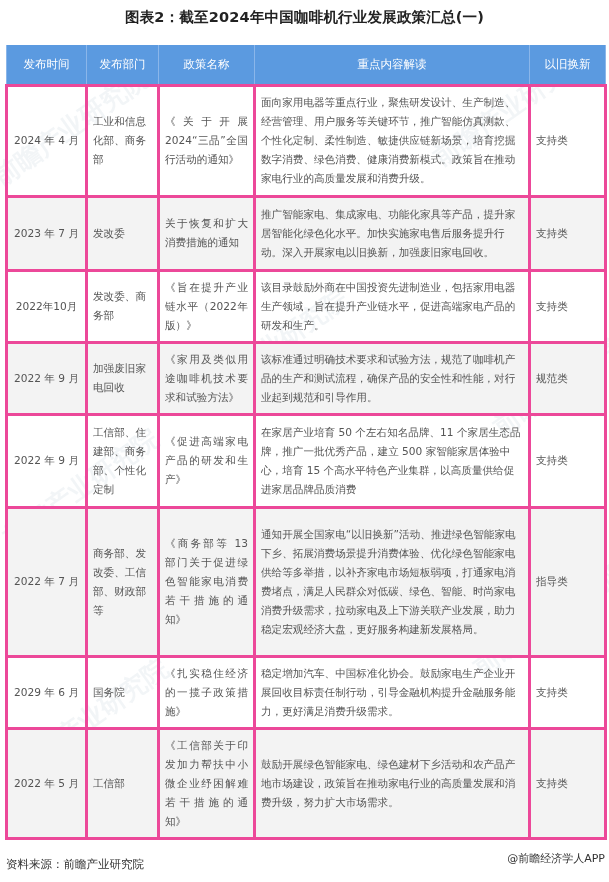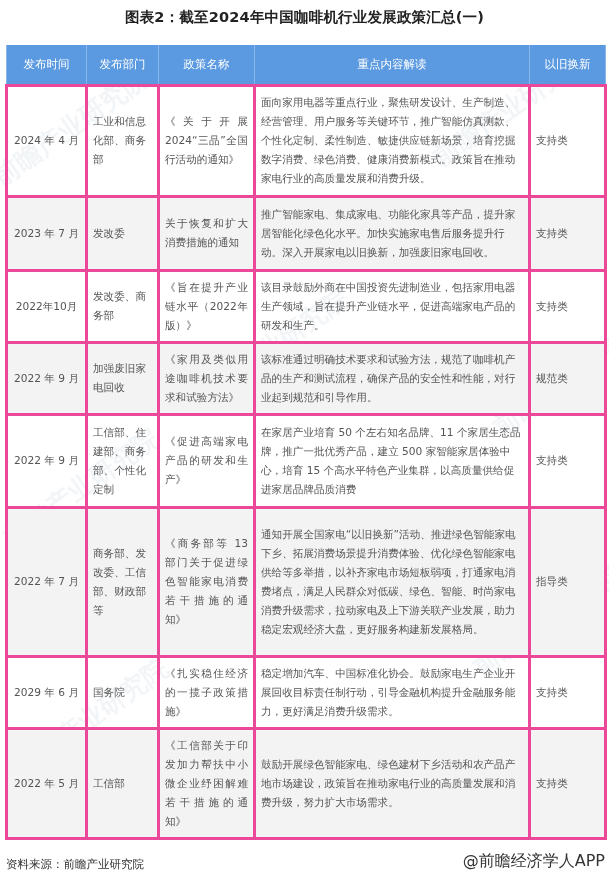--- a/index.html
+++ b/index.html
@@ -19,21 +19,21 @@
     height: 40px; text-align: center; border: 1px solid #8ab6ea; border-top: none;
   }
   td {
     border: 3px solid #ec4899; vertical-align: middle; padding: 0 5px; color: #555;
   }
   tr.alt td { background: #f3f3f3; }
   td.c-date { text-align: center; padding: 0 3px; }
   td.c-name { text-align: justify; }
   td.c-type { }
   .footer-left { position: absolute; left: 6px; top: 851px; font-size: 11.5px; color: #333; margin-top: 6px; }
-  .footer-right { position: absolute; right: 4px; top: 851px; font-size: 16px; color: #333; }
+  .footer-right { position: absolute; right: 4px; top: 851px; font-size: 11px; color: #333; }
   .wm {
     position: absolute; color: rgba(150,170,190,0.12); font-size: 26px; font-weight: bold;
     transform: rotate(-35deg); pointer-events: none; white-space: nowrap;
   }
 </style>
 </head>
 <body>
 
 <div class="wm" style="left:-20px; top:110px;">前瞻产业研究院</div>
 <div class="wm" style="left:420px; top:90px;">前瞻产业研究院</div>

